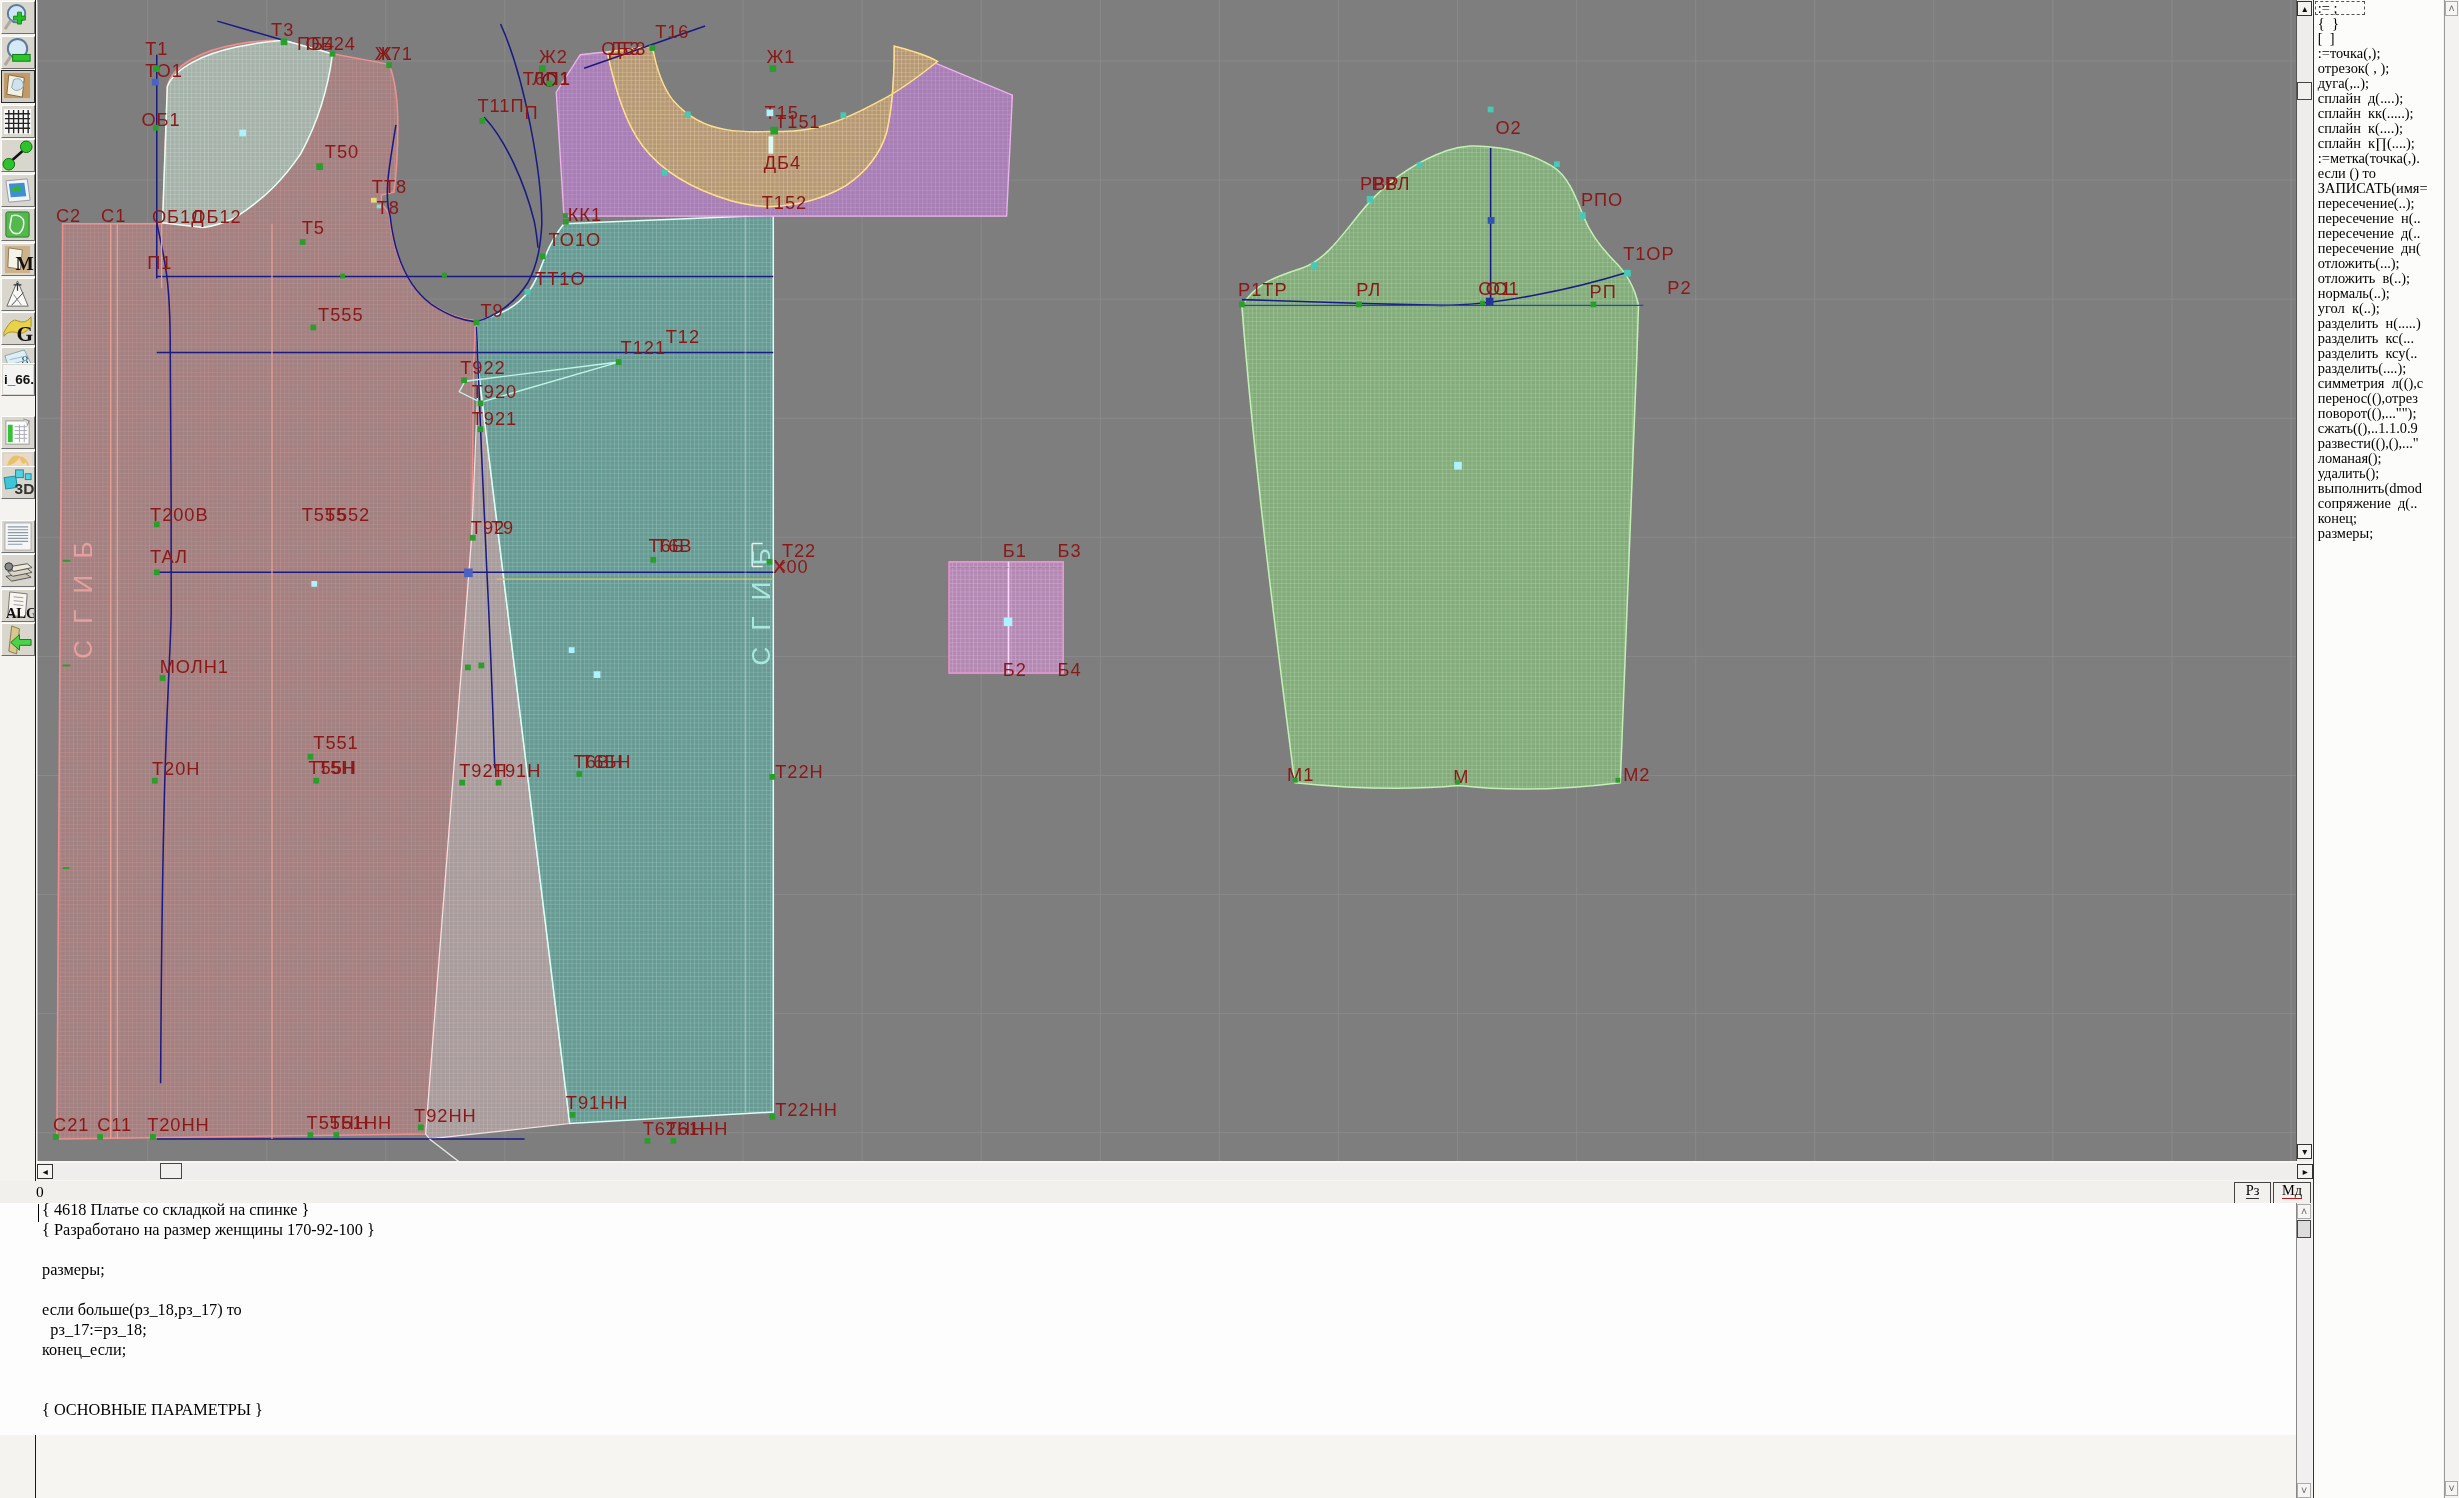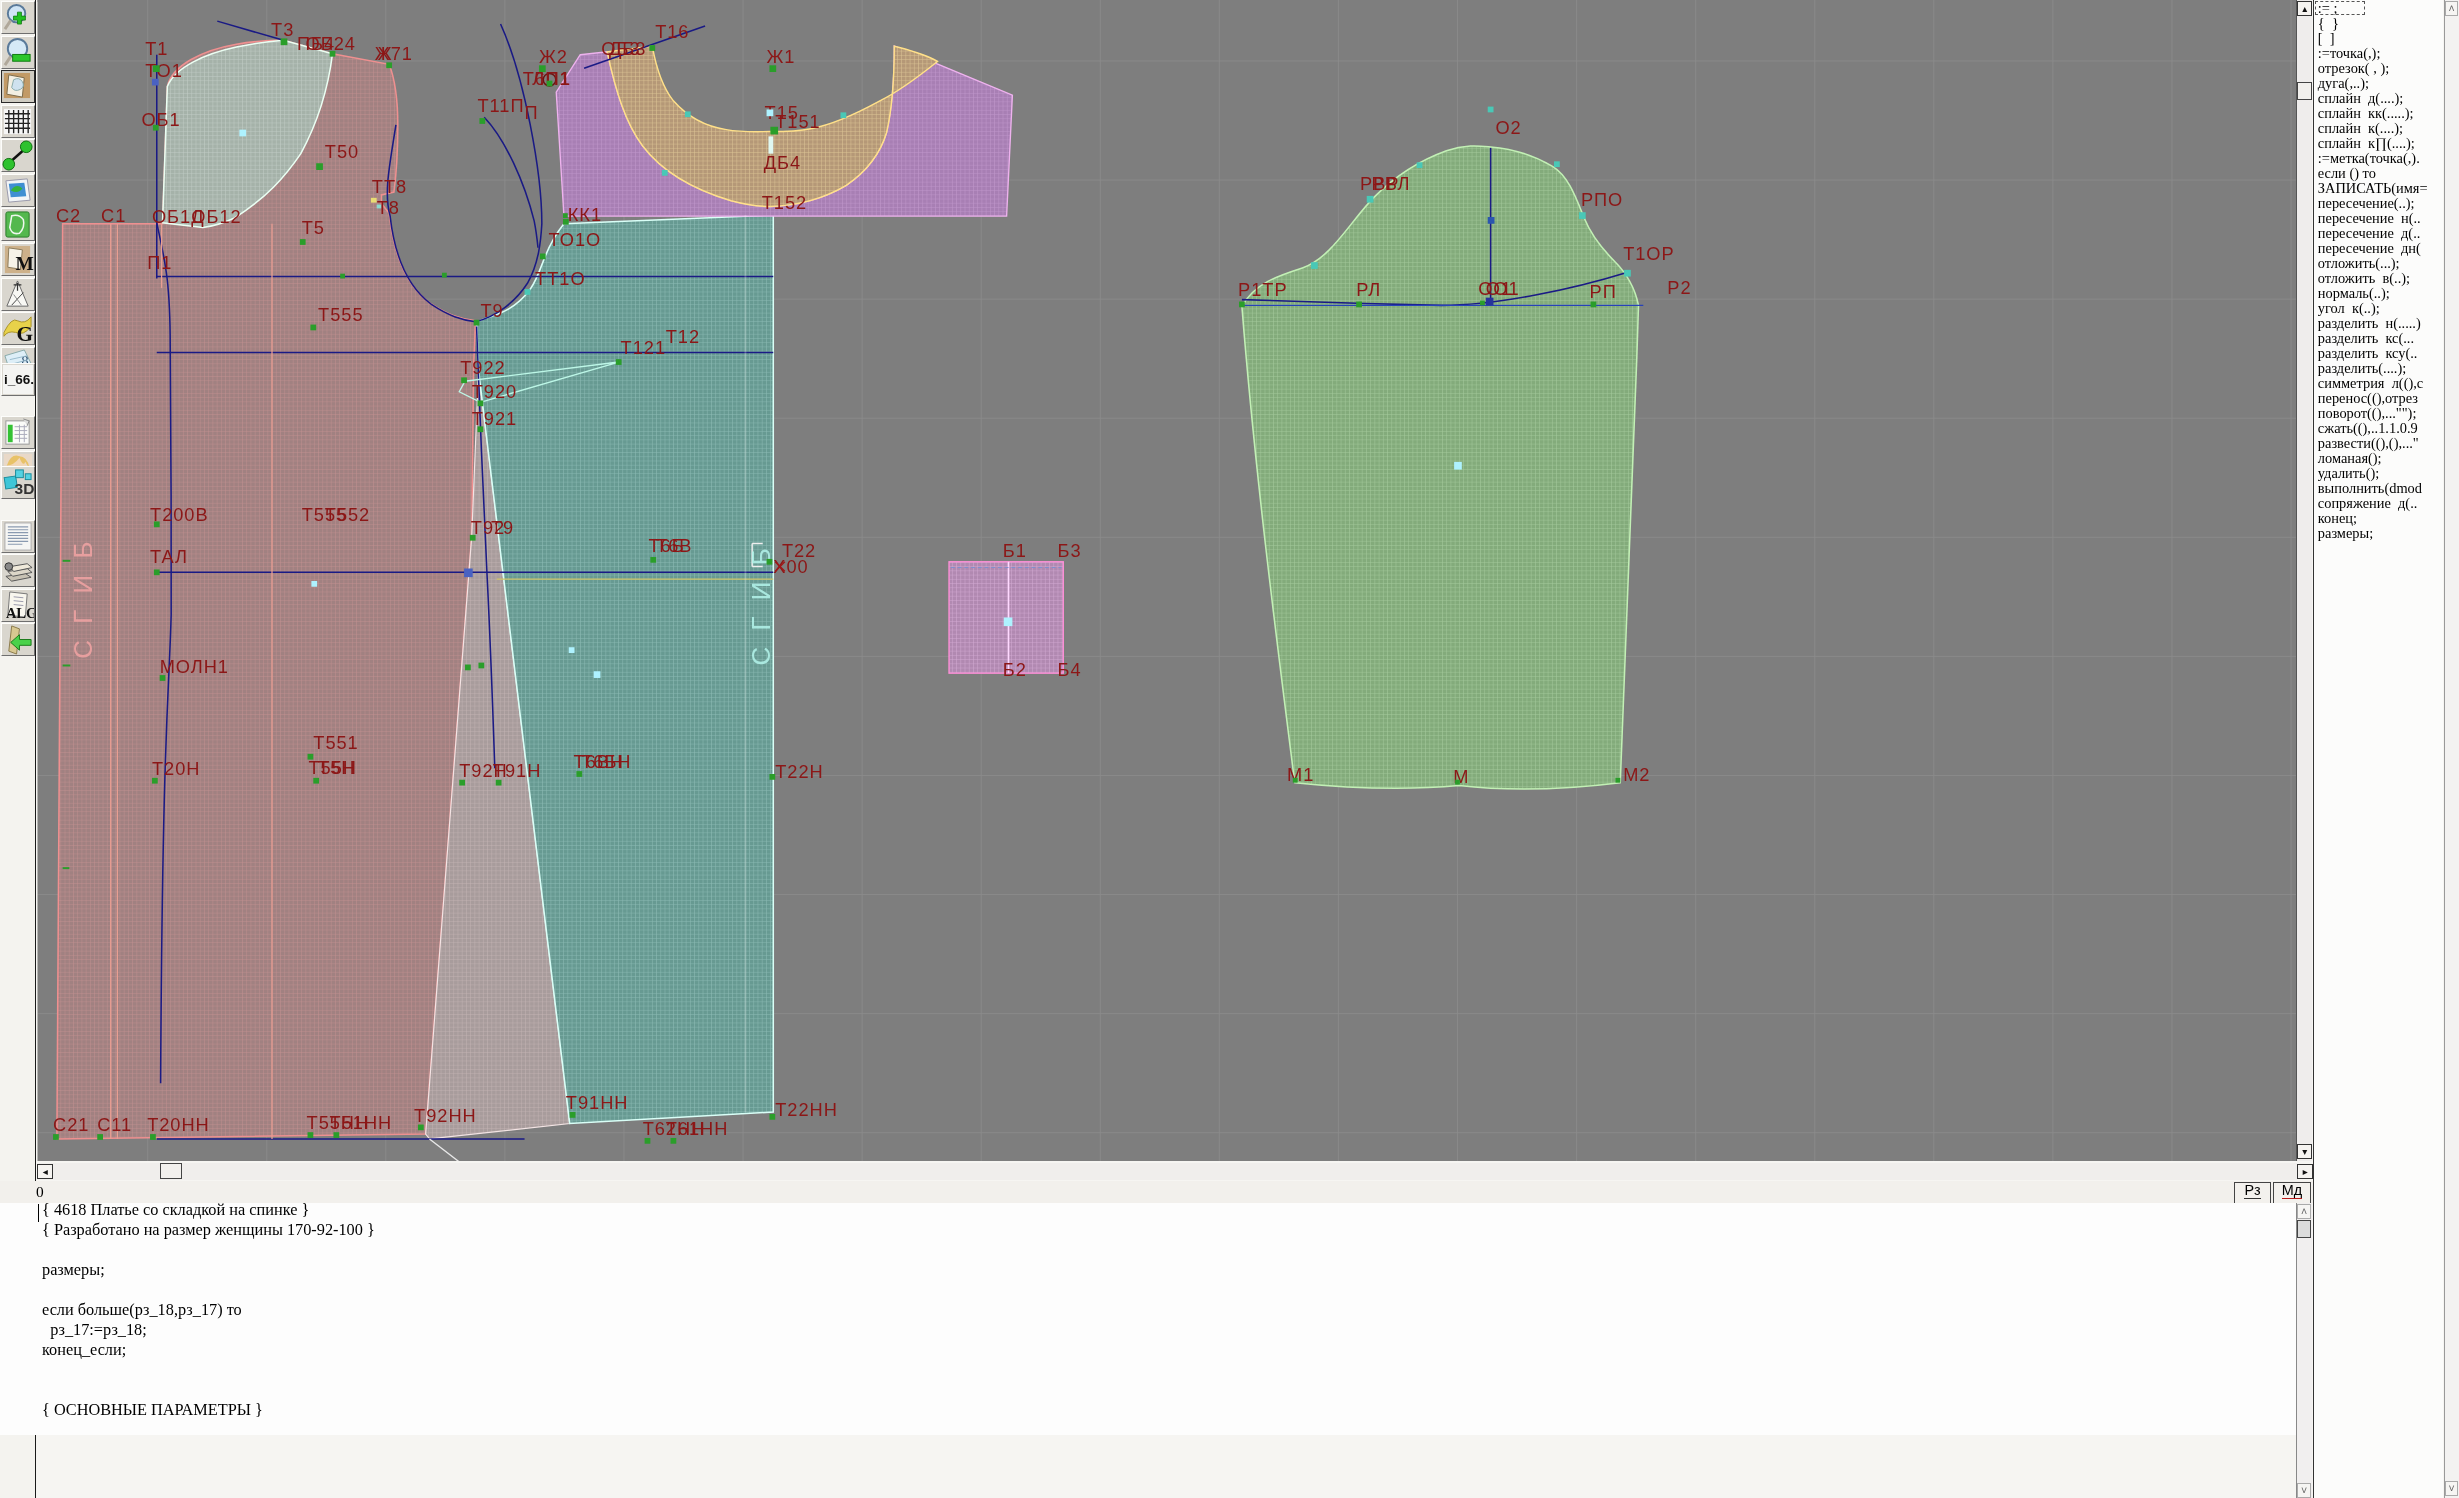--- a/index.html
+++ b/index.html
@@ -13,21 +13,21 @@
 #statusrow{position:absolute;left:0px;top:1181px;width:2313px;height:22px;background:#f2f0ec;}
 #editor{position:absolute;left:0px;top:1203px;width:2296px;height:232px;background:#fdfdfd;overflow:hidden;}
 #esb{position:absolute;left:2296px;top:1203px;width:16.3px;height:296px;background:#f1efef;border-left:1px solid #888;box-sizing:border-box;}
 #rpanel{position:absolute;left:2313px;top:0;width:130px;height:1499px;background:#fcfcfb;border-left:1px solid #333;box-sizing:border-box;}
 #rsb{position:absolute;left:2444px;top:0;width:15.4px;height:1499px;background:#f3f2f1;border-left:1px solid #999;box-sizing:border-box;}
 .sbtn{position:absolute;background:#f5f3f0;border:1px solid #333;box-sizing:border-box;text-align:center;color:#111;}
 .sbtn2{position:absolute;background:#f6f5f3;border:1px solid #aaa;box-sizing:border-box;text-align:center;color:#666;}
 .thumb{position:absolute;background:#f2f0ed;border:1px solid #444;box-sizing:border-box;}
 .listtxt{font-family:"Liberation Serif",serif;font-size:14.4px;line-height:15px;color:#000;white-space:pre;}
 .edtxt{font-family:"Liberation Serif",serif;font-size:16.3px;line-height:20px;color:#000;white-space:pre;}
-.btn{position:absolute;height:30px;background:#f3f1ed;border:1px solid #444;box-sizing:border-box;font-family:Liberation Sans, sans-serif;font-size:14.4px;text-align:center;line-height:15.4px;}
+.btn{position:absolute;height:30px;background:#f3f1ed;border:1px solid #444;box-sizing:border-box;font-family:Liberation Serif, serif;font-size:14.4px;text-align:center;line-height:15.4px;}
 </style></head>
 <body>
 <div id="toolcol">
 <div class="tb" style="top:1px">
       <svg width="32" height="31" viewBox="0 0 33 32">
         <circle cx="15" cy="12" r="9" fill="#cfe4f5" stroke="#5a7a9a" stroke-width="2"></circle>
         <line x1="9" y1="19" x2="3" y2="28" stroke="#b0a89a" stroke-width="3"></line>
         <path d="M17,14h5v5h5v5h-5v5h-5v-5h-5v-5h5z" fill="#22c122" stroke="#0e7a0e" stroke-width="1" transform="translate(2,-1) scale(0.82)"></path>
       </svg>
     </div>

